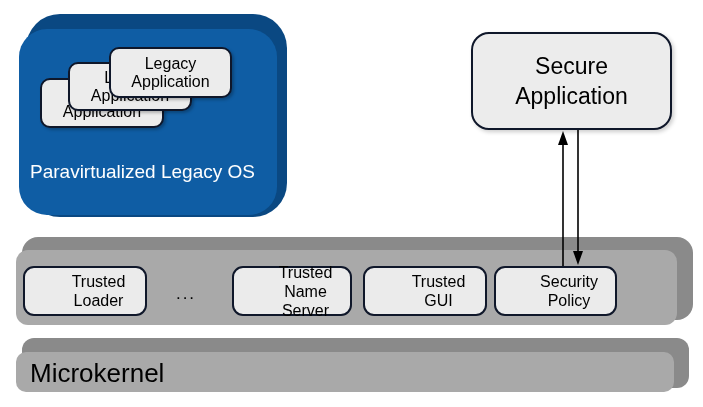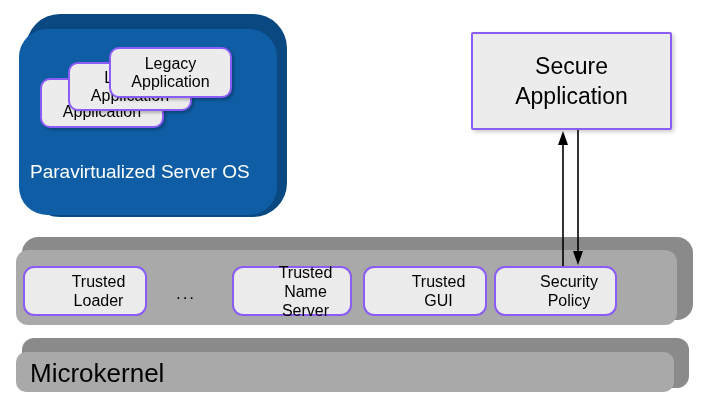--- a/index.html
+++ b/index.html
@@ -5,29 +5,29 @@
   html,body { margin:0; padding:0; background:#ffffff; }
   .canvas {
     position:relative; width:703px; height:407px; background:#ffffff;
     font-family:"Liberation Sans", sans-serif; overflow:hidden;
   }
   .shapes { position:absolute; left:0; top:0; width:703px; height:407px; }
   .abs { position:absolute; box-sizing:border-box; }
   .node {
     display:flex; align-items:center; justify-content:center;
     text-align:center; white-space:pre-line; color:#000;
-    background:#ececec; border:2px solid #8b5cf6;
+    background:#ececec; border:2px solid #0f172a;
   }
   .app-box {
     width:124px; height:50px; border-radius:10px;
     font-size:16px; line-height:18px;
     box-shadow:2px 2px 3px rgba(0,0,0,0.25);
   }
   .secure-box {
-    left:471px; top:32px; width:201px; height:98px; border-radius:2px;
+    left:471px; top:32px; width:201px; height:98px; border-radius:18px;
     font-size:23px; line-height:30px;
     box-shadow:2px 2px 4px rgba(0,0,0,0.2);
   }
   .svc-box {
     top:266px; width:124px; height:50px; border-radius:11px;
     font-size:16px; line-height:19px; background:#ebebeb;padding-left:27px;
   }
   .ellipsis {
     left:168px; top:282px; width:36px; height:24px;
     font-size:17px; letter-spacing:2px; color:#000;
@@ -66,21 +66,21 @@
     </g>
   </svg>
 
   <div class="abs node app-box" style="left:40px; top:78px;">Legacy
 Application</div>
   <div class="abs node app-box" style="left:68px; top:62px; height:49px;">Legacy
 Application</div>
   <div class="abs node app-box" style="left:109px; top:47px; width:123px; height:51px;">Legacy
 Application</div>
 
-  <div class="abs os-label">Paravirtualized Server OS</div>
+  <div class="abs os-label">Paravirtualized Legacy OS</div>
 
   <div class="abs node secure-box">Secure
 Application</div>
 
   <div class="abs node svc-box" style="left:23px;">Trusted
 Loader</div>
   <div class="abs ellipsis">...</div>
   <div class="abs node svc-box" style="left:232px; width:120px;">Trusted
 Name Server</div>
   <div class="abs node svc-box" style="left:363px;">Trusted

